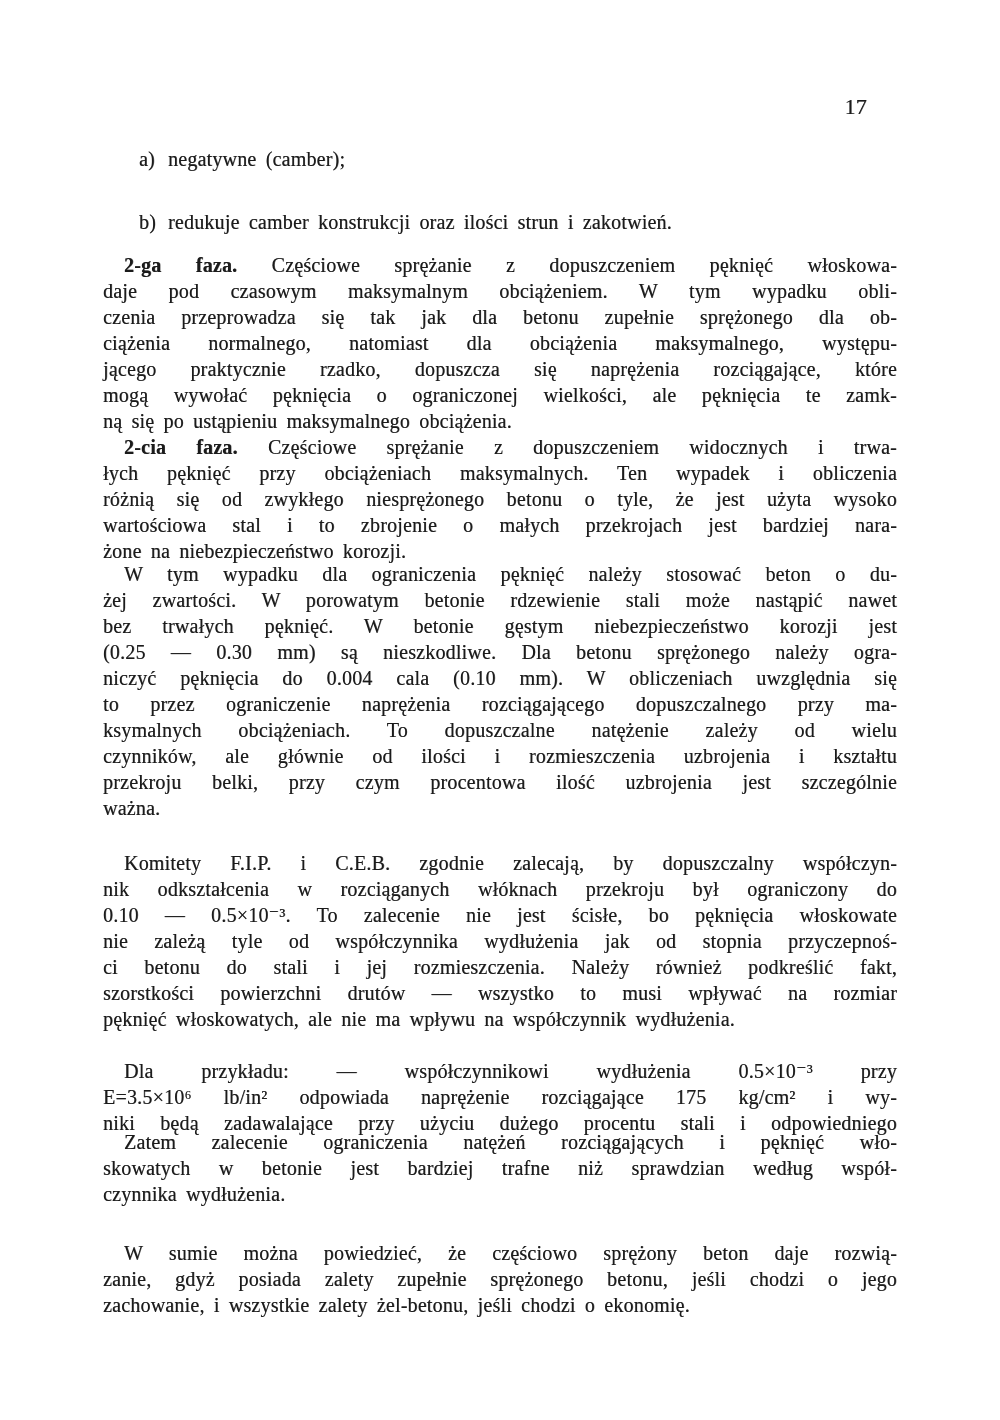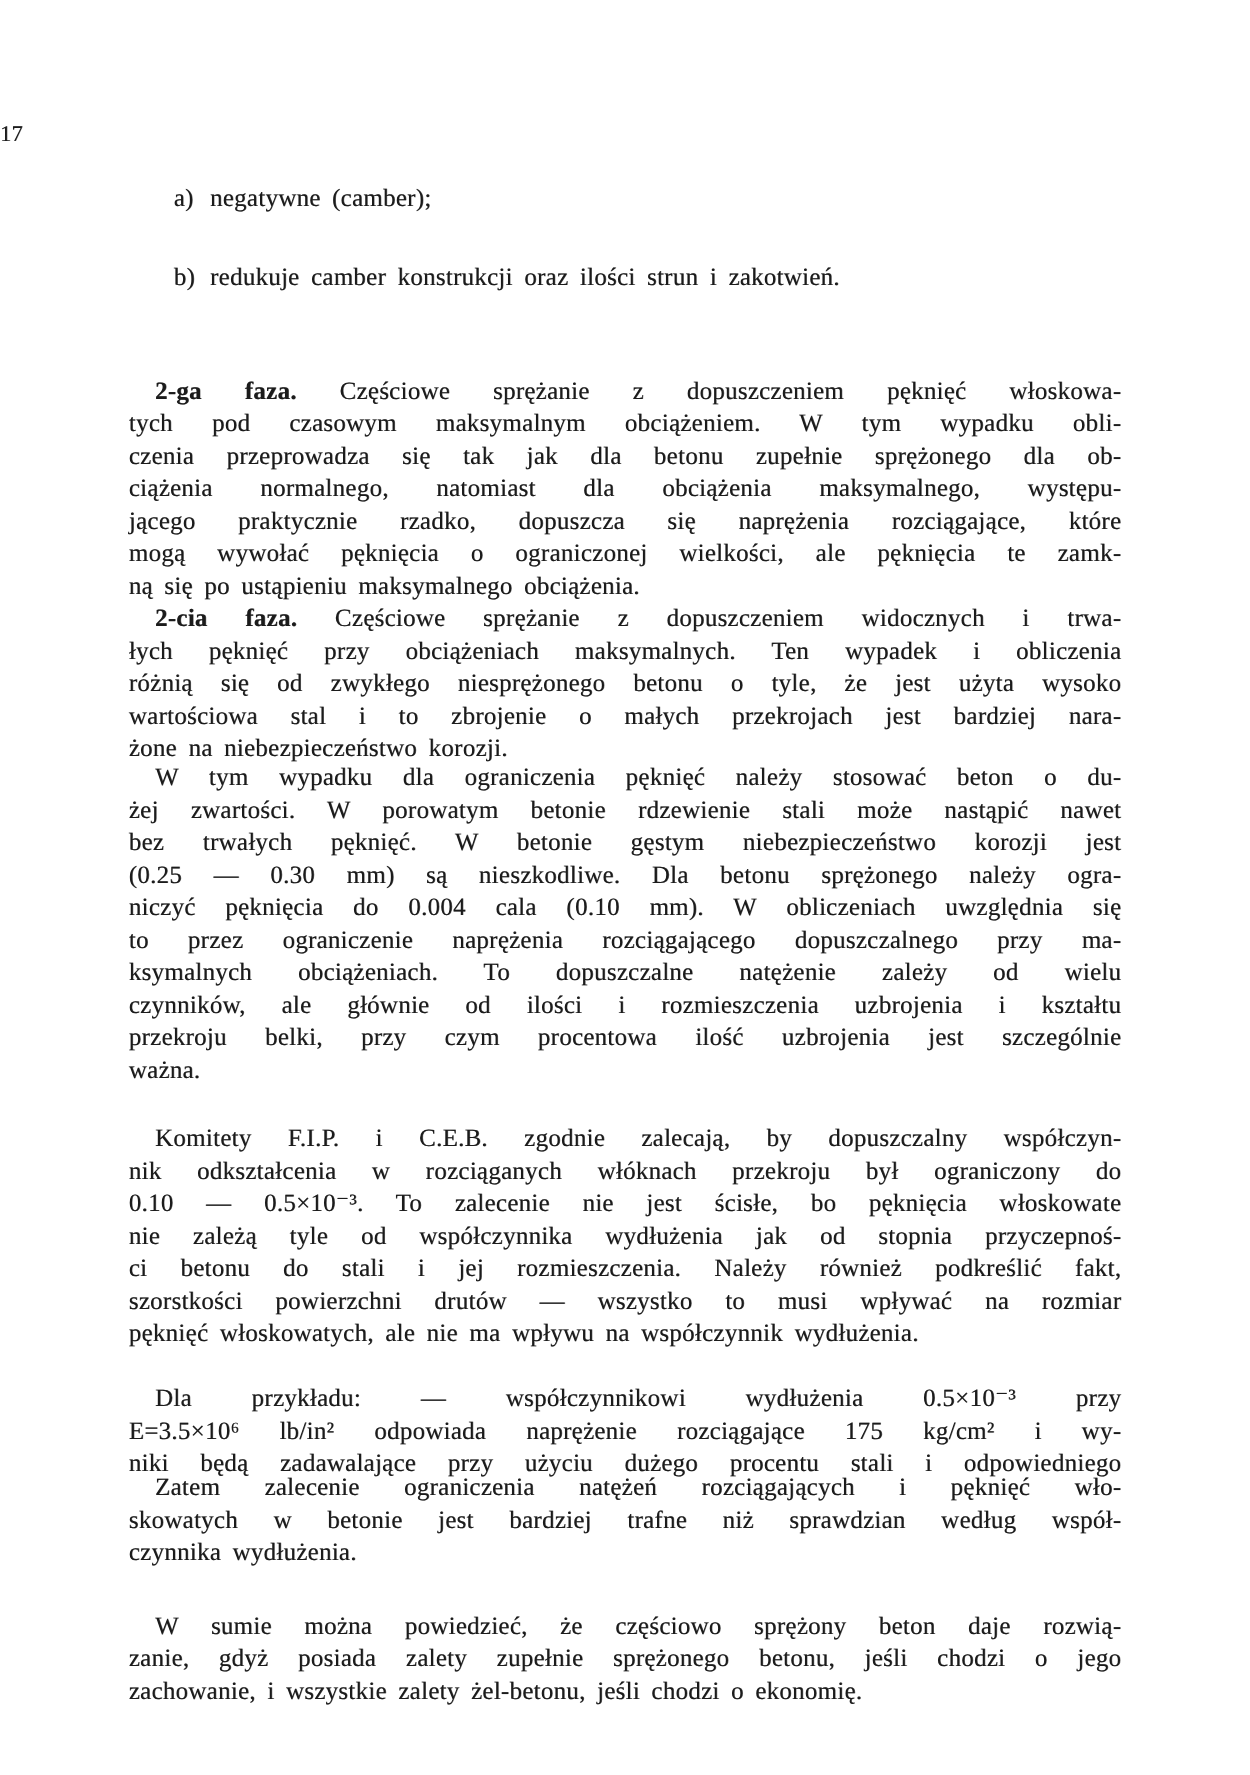--- a/index.html
+++ b/index.html
@@ -13,39 +13,40 @@
     color: #1b1b1b;
     letter-spacing: 0.2px;
     word-spacing: 4px;
     text-shadow: 0.4px 0 0 rgba(10,10,10,0.55);
   }
   .pagenum {
     position: absolute;
     top: 94px;
     left: 0;
     width: 867px;
-    font-size: 18px;
+    text-align: right;
+    font-size: 22px;
     line-height: 26px;
   }
   .para-block, .list-block {
     position: absolute;
     left: 103px;
     width: 794px;
   }
   .line {
     height: 26px;
     line-height: 26px;
     text-align: justify;
     text-align-last: justify;
     text-justify: inter-word;
     white-space: normal;
     overflow: visible;
   }
   .line.last { text-align-last: left; }
-  .para-block .line.first { padding-left: 21px; margin-top: 48px; }
+  .para-block .line.first { padding-left: 21px; }
   b.lead { font-weight: 700; }
   .list-label {
     position: absolute;
     left: 36px;
     top: 0;
     height: 26px;
     line-height: 26px;
   }
   .list-block .line { margin-left: 65px; }
 </style>
@@ -59,21 +60,21 @@
       <span class="list-label">a)</span>
       <div class="line last">negatywne (camber);</div>
     </div>
   <div class="list-block" style="top:209px">
       <span class="list-label">b)</span>
       <div class="line last">redukuje camber konstrukcji oraz ilości strun i zakotwień.</div>
     </div>
 
   <div class="para-block" style="top:252px">
       <div class="line first"><b class="lead">2-ga faza.</b> Częściowe sprężanie z dopuszczeniem pęknięć włoskowa-</div>
-      <div class="line">tych pod czasowym maksymalnym obciążeniem. W tym wypadku obli-</div>
+      <div class="line">daje pod czasowym maksymalnym obciążeniem. W tym wypadku obli-</div>
       <div class="line">czenia przeprowadza się tak jak dla betonu zupełnie sprężonego dla ob-</div>
       <div class="line">ciążenia normalnego, natomiast dla obciążenia maksymalnego, występu-</div>
       <div class="line">jącego praktycznie rzadko, dopuszcza się naprężenia rozciągające, które</div>
       <div class="line">mogą wywołać pęknięcia o ograniczonej wielkości, ale pęknięcia te zamk-</div>
       <div class="line last">ną się po ustąpieniu maksymalnego obciążenia.</div>
     </div>
   <div class="para-block" style="top:434px">
       <div class="line first"><b class="lead">2-cia faza.</b> Częściowe sprężanie z dopuszczeniem widocznych i trwa-</div>
       <div class="line">łych pęknięć przy obciążeniach maksymalnych. Ten wypadek i obliczenia</div>
       <div class="line">różnią się od zwykłego niesprężonego betonu o tyle, że jest użyta wysoko</div>

